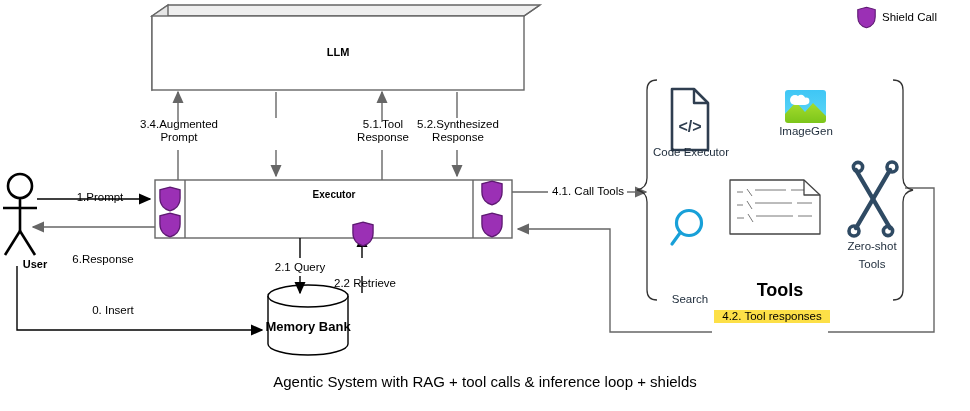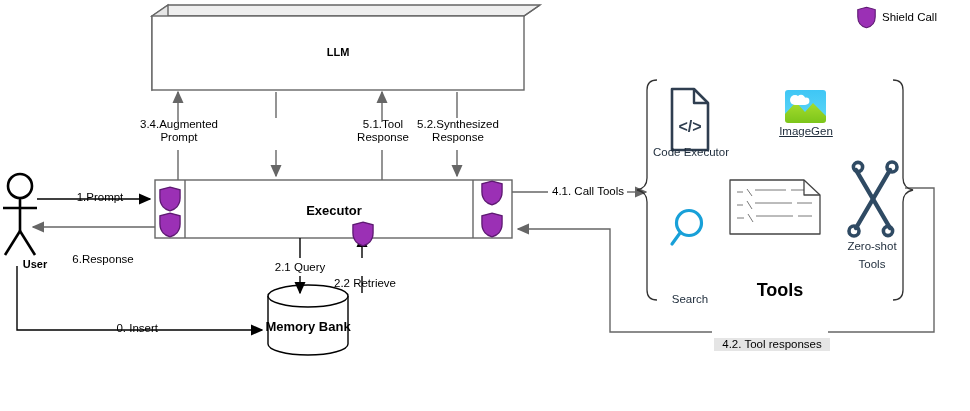--- a/index.html
+++ b/index.html
@@ -181,31 +181,31 @@
     <g>
       <use href="#shieldSym" x="352" y="221" width="22" height="26"></use>
       </g>
     <g>
       <use href="#shieldSym" x="857" y="6" width="19" height="23"></use>
       </g>
   </svg>
 
   <div class="lbl bold" style="left:286px;top:46px;width:104px;font-size:11px;">LLM</div>
 
-  <div class="lbl bold" style="left:282px;top:204px;width:104px;font-size:13px;">Executor</div>
+  <div class="lbl bold" style="left:282px;top:188px;width:104px;font-size:10px;">Executor</div>
 
   <div class="lbl bold" style="left:256px;top:320px;width:104px;font-size:13px;">Memory Bank</div>
 
   <div class="lbl bold" style="left:14px;top:258px;width:42px;font-size:11px;">User</div>
 
   <div class="lbl" style="left:60px;top:191px;width:80px;">1.Prompt</div>
 
   <div class="lbl" style="left:58px;top:236px;width:90px;margin-top:17px;">6.Response</div>
 
-  <div class="lbl" style="left:68px;top:322px;width:90px;text-align:right;">0. Insert</div>
+  <div class="lbl" style="left:68px;top:304px;width:90px;">0. Insert</div>
 
   <div class="lbl" style="left:255px;top:261px;width:90px;">2.1 Query</div>
 
   <div class="lbl" style="left:320px;top:261px;width:90px;margin-top:16px;">2.2 Retrieve</div>
 
   <div class="lbl wrap" style="left:133px;top:118px;width:92px;">
     <span>3.4.Augmented</span><br>
     <span>Prompt</span>
   </div>
 
@@ -215,29 +215,30 @@
     <span>Response</span>
   </div>
 
   <div class="lbl wrap" style="left:408px;top:118px;width:100px;">
     <span>5.2.Synthesized</span><br>
     <span>Response</span>
   </div>
 
   <div class="lbl" style="left:543px;top:185px;width:90px;">4.1. Call Tools</div>
 
-  <div class="lbl" style="left:714px;top:338px;width:116px;background:#e5e5e5;">4.2. Tool responses</div>
+  <div class="lbl" style="left:714px;top:310px;width:116px;background:#fde047;">4.2. Tool responses</div>
 
   <div class="icon-cap" style="left:645px;top:146px;width:92px;">Code Executor</div>
 
-  <div class="icon-cap" style="left:766px;top:125px;width:80px;text-decoration:underline;">ImageGen</div>
+  <div class="icon-cap" style="left:766px;top:125px;width:80px;">ImageGen</div>
 
   <div class="icon-cap" style="left:652px;top:257px;width:76px;margin-top:36px;">Search</div>
 
 
   <div class="icon-cap" style="left:838px;top:237px;width:68px;line-height:18px;">Zero-shot Tools</div>
 
   <div class="lbl bold" style="left:735px;top:284px;width:90px;font-size:18px;">Tools</div>
 
   <div class="lbl" style="left:882px;top:11px;width:90px;text-align:left;font-size:11.5px;">Shield Call</div>
 
+  <div class="lbl" style="left:185px;top:375px;width:600px;font-size:15px;">Agentic System with RAG + tool calls &amp; inference loop + shields</div>
 
 </div>
 
 </body></html>

